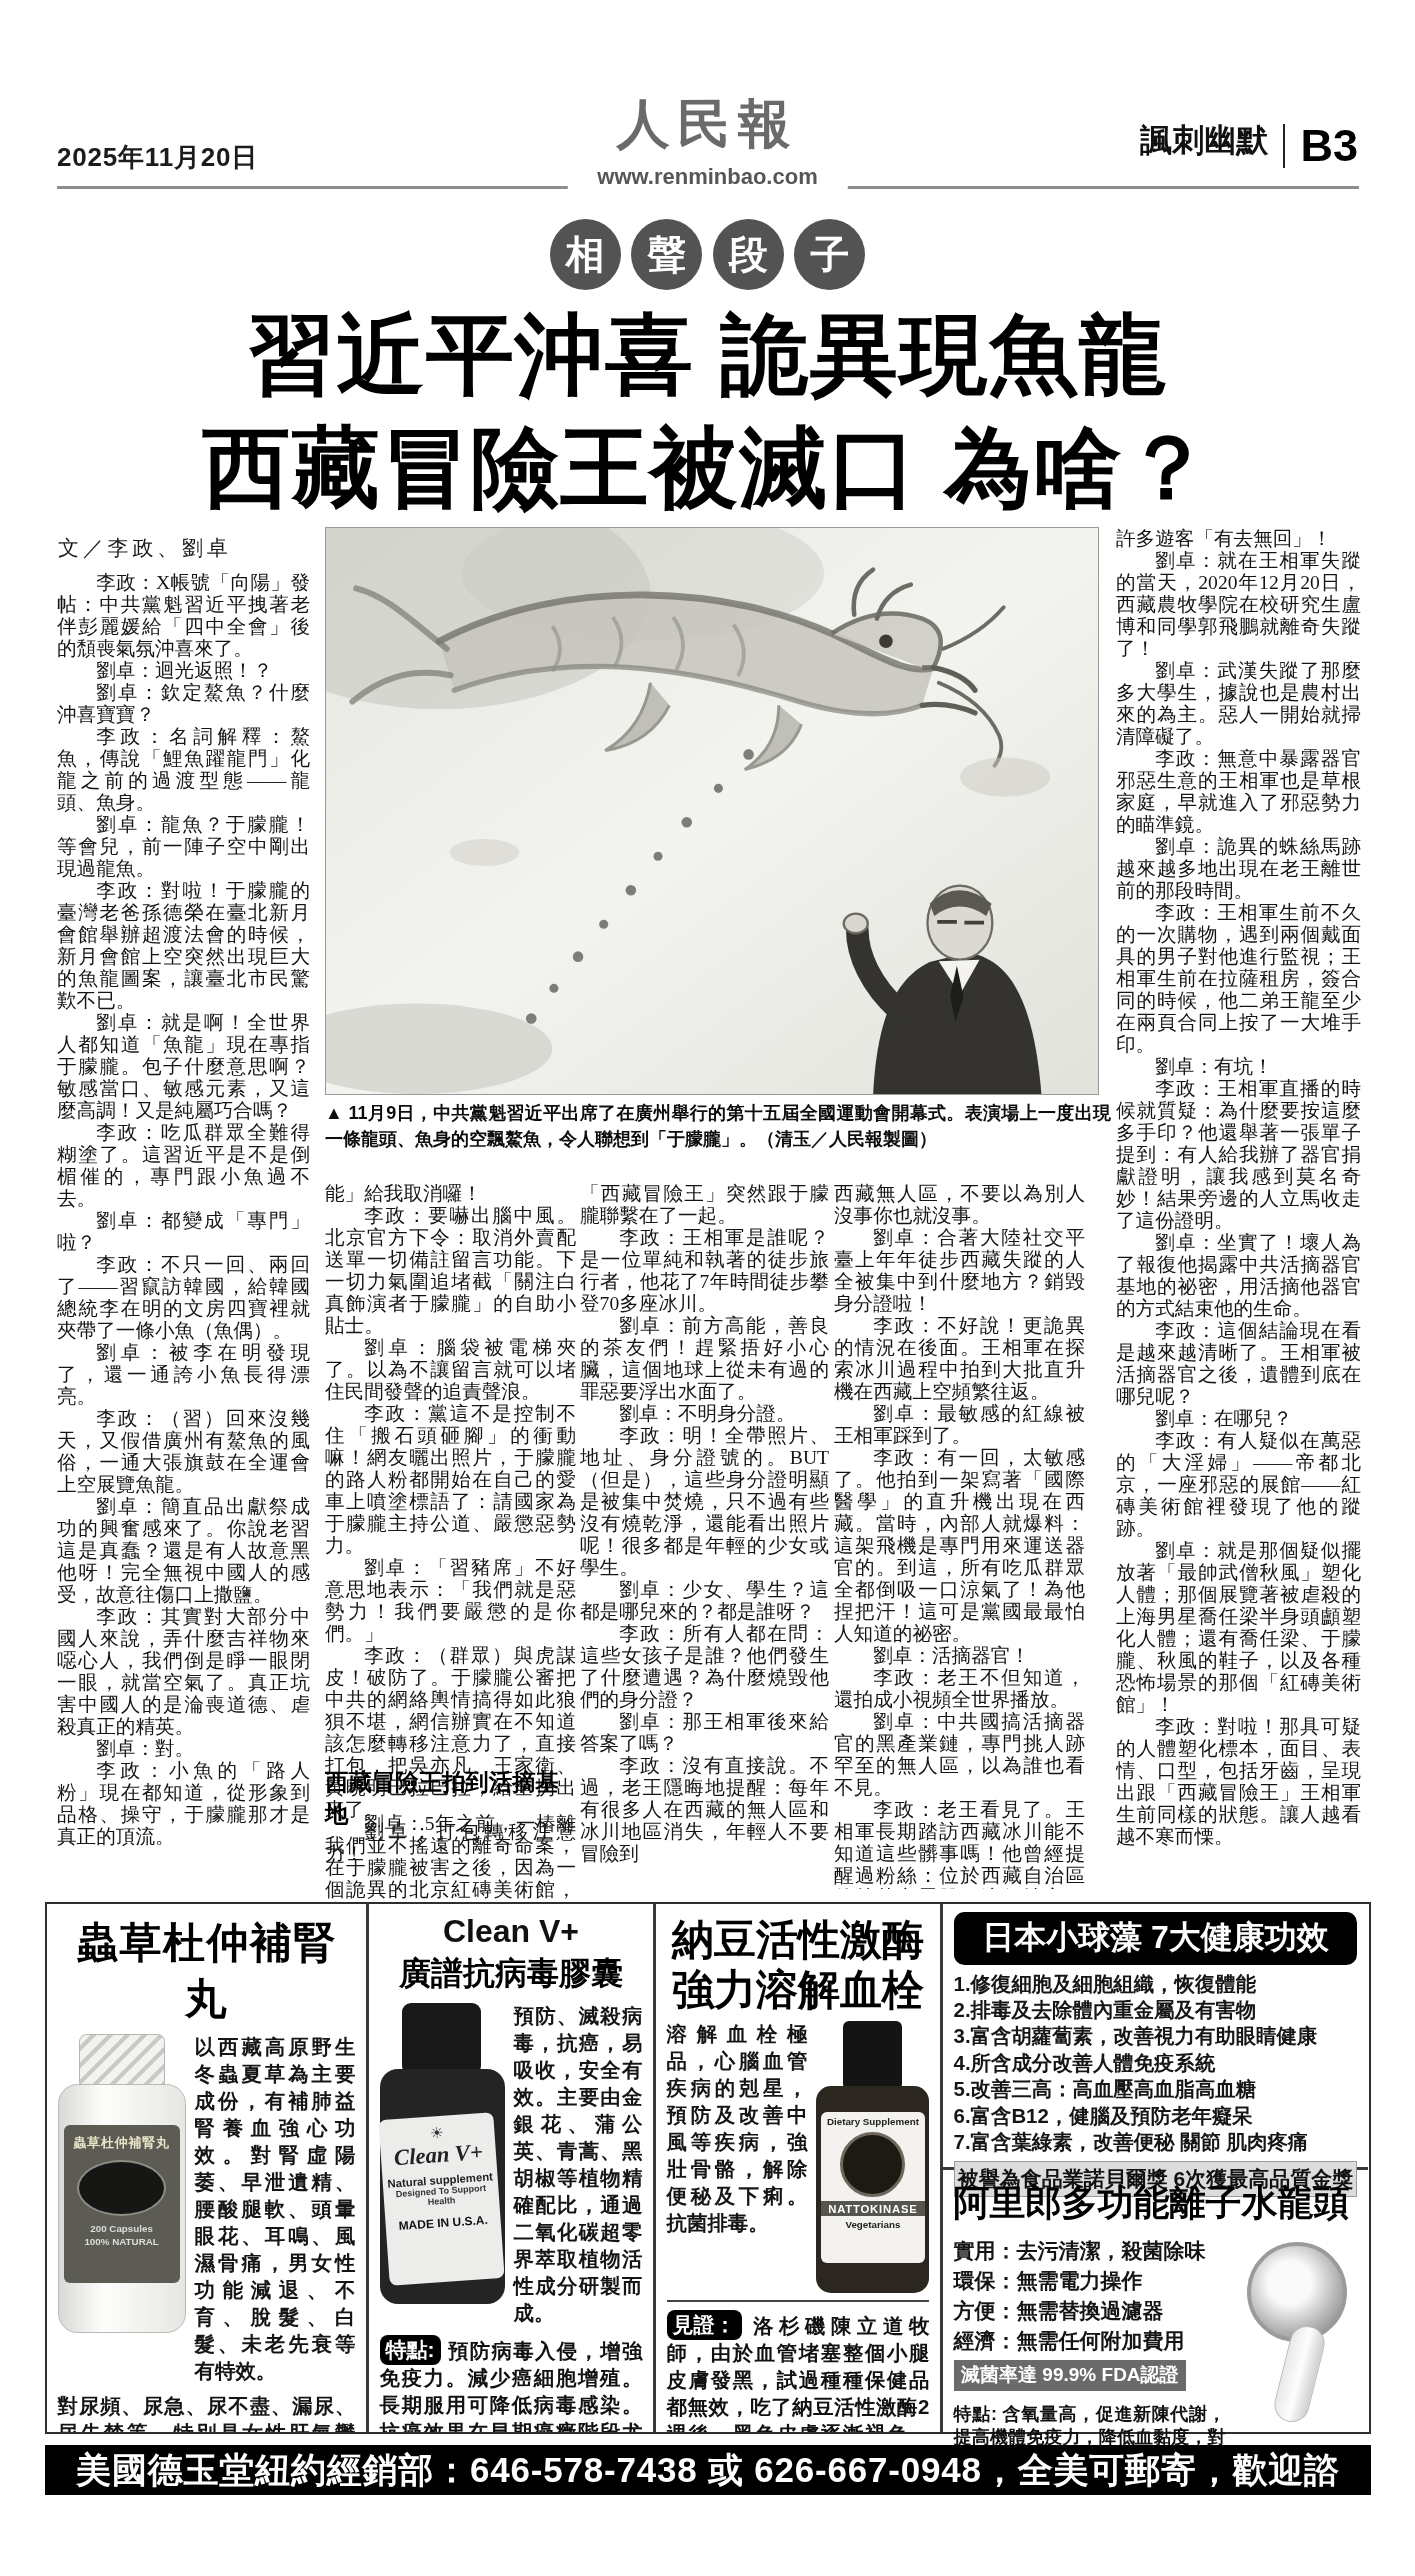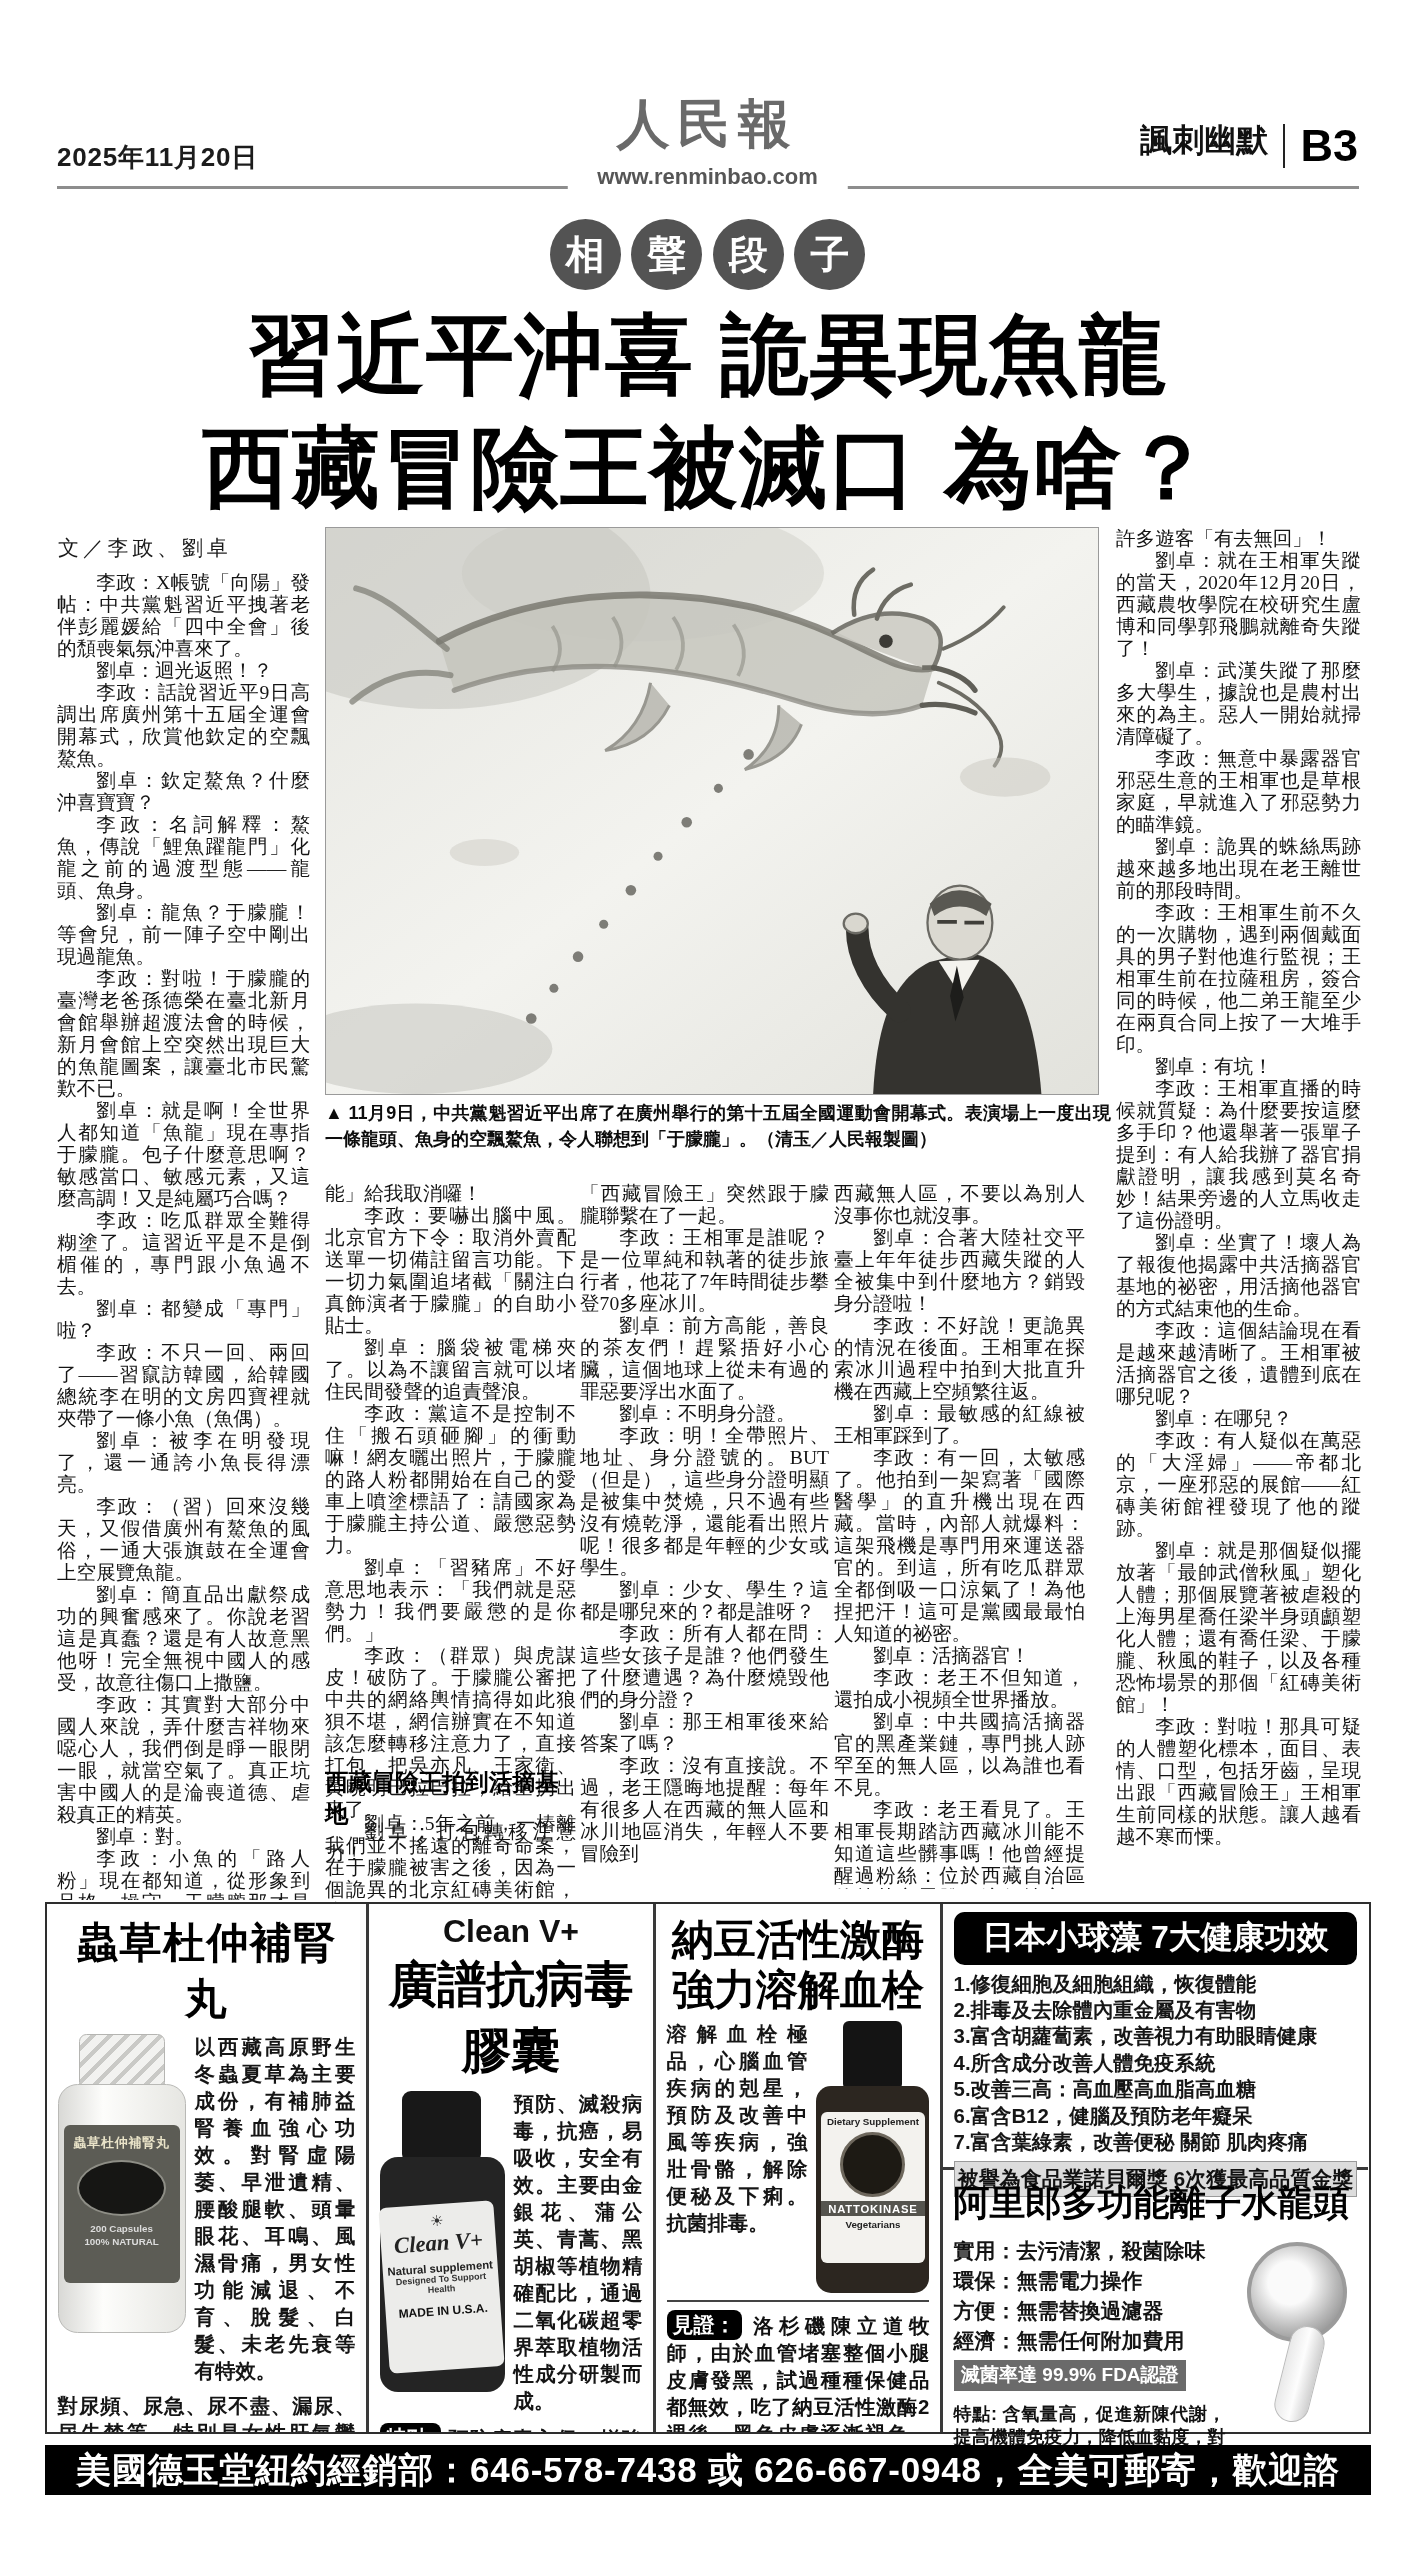--- a/index.html
+++ b/index.html
@@ -57,21 +57,21 @@
   .ads { position:absolute; left:45px; top:1902px; width:1326px; height:532px;
     border:2.3px solid #2e2e2e; display:flex; background:#fff;
     font-family:"Liberation Sans","DejaVu Sans",sans-serif; }
   .ad { position:relative; padding:7.5px 10.6px; overflow:hidden; }
   .ad + .ad, .ad4col { border-left:3.8px solid #3a3a3a; }
   .ad1 { width:319px; } .ad2 { width:287px; } .ad3 { width:287px; }
   .ad4col { width:428px; display:flex; flex-direction:column; padding:0; }
   .ad-title { text-align:center; font-weight:900; color:#000; }
   .ad1 .ad-title { font-size:42px; letter-spacing:1.5px; margin:3px 0 7.5px; }
   .brand { text-align:center; font-size:32px; font-weight:900; margin-top:1.5px; }
-  .ad2 .ad-title { font-size:49px; margin:1.5px 0 7.5px; }
+  .ad2 .ad-title { font-size:32px; margin:1.5px 0 7.5px; }
   .ad3 .ad-title { font-size:42px; line-height:50px; margin:3px 0 6px; }
   .ad-row { display:flex; gap:9px; }
   .ad-text { font-size:20.4px; line-height:27px; text-align:justify; font-weight:600; color:#151515; }
   .black-tag { display:inline-block; background:#000; color:#fff; font-weight:800; font-size:21px;
     padding:1.5px 6px; margin-right:6px;border-radius:8px; }
   .feature { margin-top:7.5px; font-size:20.4px; line-height:27px; text-align:justify; font-weight:600; }
   .hr { border-top:2.3px solid #444; margin:7.5px 0; }
   
   .bottle { position:relative; flex-shrink:0; }
   .b1 { width:128px; height:302px; }
@@ -209,21 +209,20 @@
       </g>
       <ellipse cx="900" cy="330" rx="60" ry="26" fill="#c9c8c0" opacity="0.5"></ellipse>
       <ellipse cx="210" cy="430" rx="46" ry="18" fill="#c9c8c0" opacity="0.45"></ellipse>
     </svg>
   </div>
   <div class="caption">▲ 11月9日，中共黨魁習近平出席了在廣州舉行的第十五屆全國運動會開幕式。表演場上一度出現一條龍頭、魚身的空飄鰲魚，令人聯想到「于朦朧」。（清玉／人民報製圖）</div>
 
   <div class="col c1 flush-0">
       <p>李政：X帳號「向陽」發帖：中共黨魁習近平拽著老伴彭麗媛給「四中全會」後的頹喪氣氛沖喜來了。</p>
       <p>劉卓：迴光返照！？</p>
-      <p>李政：話說習近平9日高調出席廣州第十五屆全運會開幕式，欣賞他欽定的空飄鰲魚。</p>
       <p>劉卓：欽定鰲魚？什麼沖喜寶寶？</p>
       <p>李政：名詞解釋：鰲魚，傳說「鯉魚躍龍門」化龍之前的過渡型態——龍頭、魚身。</p>
       <p>劉卓：龍魚？于朦朧！等會兒，前一陣子空中剛出現過龍魚。</p>
       <p>李政：對啦！于朦朧的臺灣老爸孫德榮在臺北新月會館舉辦超渡法會的時候，新月會館上空突然出現巨大的魚龍圖案，讓臺北市民驚歎不已。</p>
       <p>劉卓：就是啊！全世界人都知道「魚龍」現在專指于朦朧。包子什麼意思啊？敏感當口、敏感元素，又這麼高調！又是純屬巧合嗎？</p>
       <p>李政：吃瓜群眾全難得糊塗了。這習近平是不是倒楣催的，專門跟小魚過不去。</p>
       <p>劉卓：都變成「專門」啦？</p>
       <p>李政：不只一回、兩回了——習竄訪韓國，給韓國總統李在明的文房四寶裡就夾帶了一條小魚（魚偶）。</p>
       <p>劉卓：被李在明發現了，還一通誇小魚長得漂亮。</p>
       <p>李政：（習）回來沒幾天，又假借廣州有鰲魚的風俗，一通大張旗鼓在全運會上空展覽魚龍。</p>

